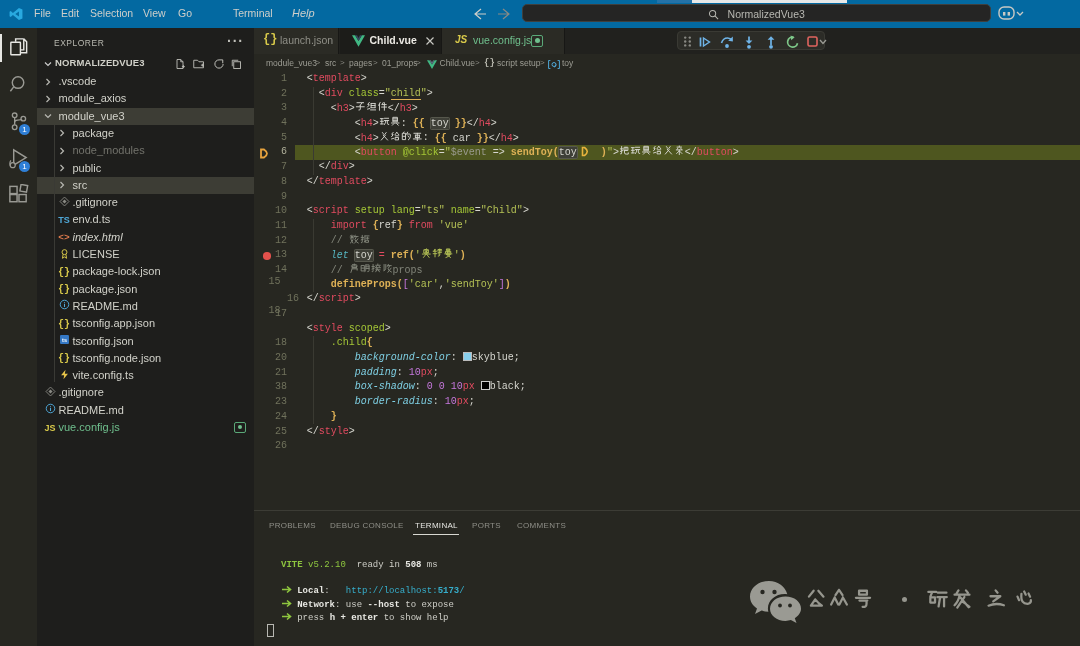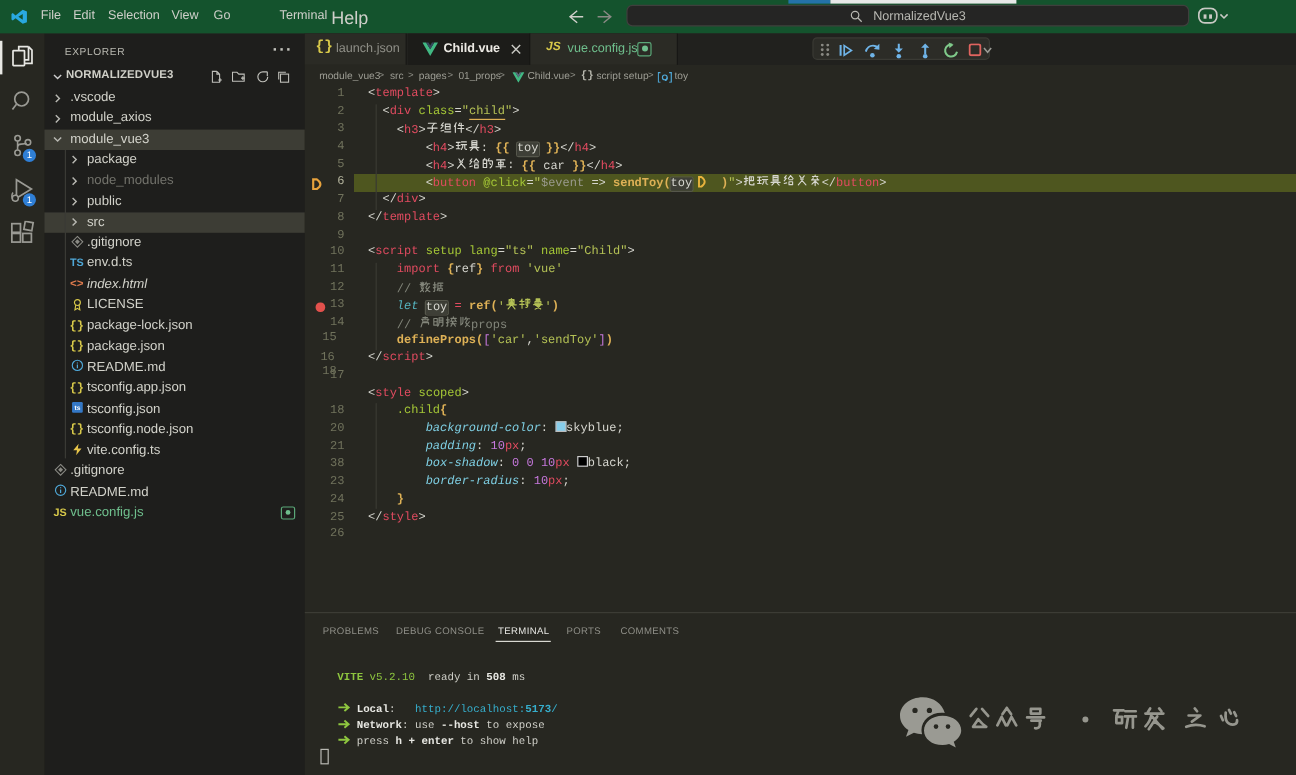--- a/index.html
+++ b/index.html
@@ -104,32 +104,32 @@
       </symbol>
 <symbol id="gzhi" viewBox="-6 -6 112 112">
         <path d="M48,6 L58,18 M22,36 H72 L36,62 M12,84 Q50,68 90,82"></path>
       </symbol>
 <symbol id="gxin" viewBox="-6 -6 112 112">
         <path d="M22,38 L30,56 M42,24 Q36,78 78,74 Q92,70 90,56 M56,12 L64,28 M78,22 L86,38"></path>
       </symbol>
 </defs>
 </svg>
 
-<div class="abs" style="left:0;top:0;width:1080px;height:28px;background:#14532d;">
+<div class="abs" style="left:0;top:0;width:1080px;height:28px;background:#0369a1;">
   <svg class="abs" style="left:9px;top:7px" width="14" height="14" viewBox="0 0 100 100">
     <path fill="#29a9e0" d="M71,8 L96,18 V82 L71,92 L28,58 L12,72 L4,66 V34 L12,28 L28,42 Z M71,33 L45,50 L71,67 Z M12,41 L22,50 L12,59 Z"></path>
   </svg>
   <div class="abs" style="left:34px;top:7px;font-size:10.5px;color:#cfcfca;">File</div>
   <div class="abs" style="left:61px;top:7px;font-size:10.5px;color:#cfcfca;">Edit</div>
   <div class="abs" style="left:90px;top:7px;font-size:10.5px;color:#cfcfca;">Selection</div>
   <div class="abs" style="left:143px;top:7px;font-size:10.5px;color:#cfcfca;">View</div>
   <div class="abs" style="left:178px;top:7px;font-size:10.5px;color:#cfcfca;">Go</div>
   <div class="abs" style="left:203px;top:7px;font-size:10.5px;color:#cfcfca;margin-top:26px;">Run</div>
   <div class="abs" style="left:233px;top:7px;font-size:10.5px;color:#cfcfca;">Terminal</div>
-  <div class="abs" style="left:276px;top:7px;font-size:15px;color:#cfcfca;">Help</div>
+  <div class="abs" style="left:292px;top:7px;font-size:11px;color:#cfcfca;font-style:italic;">Help</div>
   <svg class="abs" style="left:473px;top:8px" width="14" height="12" viewBox="0 0 14 12">
       <path d="M8,1 L2,6 L8,11 M2,6 H13" stroke="#cfcfca" fill="none" stroke-width="1.2"></path>
     </svg>
   <svg class="abs" style="left:497px;top:8px" width="14" height="12" viewBox="0 0 14 12">
       <path d="M6,1 L12,6 L6,11 M12,6 H1" stroke="#8a8a85" fill="none" stroke-width="1.2"></path>
     </svg>
   <div class="abs" style="left:522px;top:4px;width:469px;height:18px;background:#252524;border:1px solid #3f3f3d;border-radius:5px;text-align:center;">
     <svg style="vertical-align:-1px;margin-right:4px" width="11" height="11" viewBox="0 0 12 12">
         <circle cx="5" cy="5" r="3.4" stroke="#b8b8b2" fill="none" stroke-width="1.1"></circle>
         <path d="M7.6,7.6 L11,11" stroke="#b8b8b2" stroke-width="1.1"></path>
@@ -502,21 +502,21 @@
             <use href="#gsheng"></use>
           </svg><svg class="cjk" style="width:10.6px;height:10.6px;margin:0 .2px;vertical-align:-1px;" viewBox="0 0 100 100">
             <use href="#gming"></use>
           </svg><svg class="cjk" style="width:10.6px;height:10.6px;margin:0 .2px;vertical-align:-1px;" viewBox="0 0 100 100">
             <use href="#gjie"></use>
           </svg><svg class="cjk" style="width:10.6px;height:10.6px;margin:0 .2px;vertical-align:-1px;" viewBox="0 0 100 100">
             <use href="#gshou"></use>
           </svg>props</span></div>
       <div style="position:absolute;left:8px;top:203px;width:25px;text-align:center;color:#70725c;">15</div>
       <div style="position:absolute;left:52.7px;top:205.66px;white-space:pre;">    <span class="gd">defineProps(</span><span class="pr">[</span><span class="st">'car'</span><span class="wh">,</span><span class="st">'sendToy'</span><span class="pr">]</span><span class="gd">)</span></div>
-      <div style="position:absolute;left:0;top:220.35px;width:25px;text-align:right;color:#70725c;">16</div>
+      <div style="position:absolute;left:20px;top:220.35px;width:25px;text-align:right;color:#70725c;">16</div>
       <div style="position:absolute;left:52.7px;top:220.35px;white-space:pre;"><span class="pu">&lt;/</span><span class="tg">script</span><span class="pu">&gt;</span></div>
       <div style="position:absolute;left:8px;top:235.04px;width:25px;text-align:right;color:#70725c;">17</div>
       <div style="position:absolute;left:8px;top:232px;width:25px;text-align:center;color:#70725c;">18</div>
       <div style="position:absolute;left:52.7px;top:249.73px;white-space:pre;"><span class="pu">&lt;</span><span class="tg">style</span> <span class="at">scoped</span><span class="pu">&gt;</span></div>
       <div style="position:absolute;left:8px;top:264.42px;width:25px;text-align:right;color:#70725c;">18</div>
       <div style="position:absolute;left:52.7px;top:264.42px;white-space:pre;">    <span class="at">.child</span><span class="gd">{</span></div>
       <div style="position:absolute;left:8px;top:279.11px;width:25px;text-align:right;color:#70725c;">20</div>
       <div style="position:absolute;left:52.7px;top:279.11px;white-space:pre;">        <span class="cp">background-color</span><span class="pu">:</span> <span style="display:inline-block;width:9px;height:9px;background:#87ceeb;border:1px solid #bbb;vertical-align:-1px;"></span><span class="wh">skyblue</span><span class="pu">;</span></div>
       <div style="position:absolute;left:8px;top:293.80px;width:25px;text-align:right;color:#70725c;">21</div>
       <div style="position:absolute;left:52.7px;top:293.80px;white-space:pre;">        <span class="cp">padding</span><span class="pu">:</span> <span class="pr">10</span><span class="tg">px</span><span class="pu">;</span></div>

